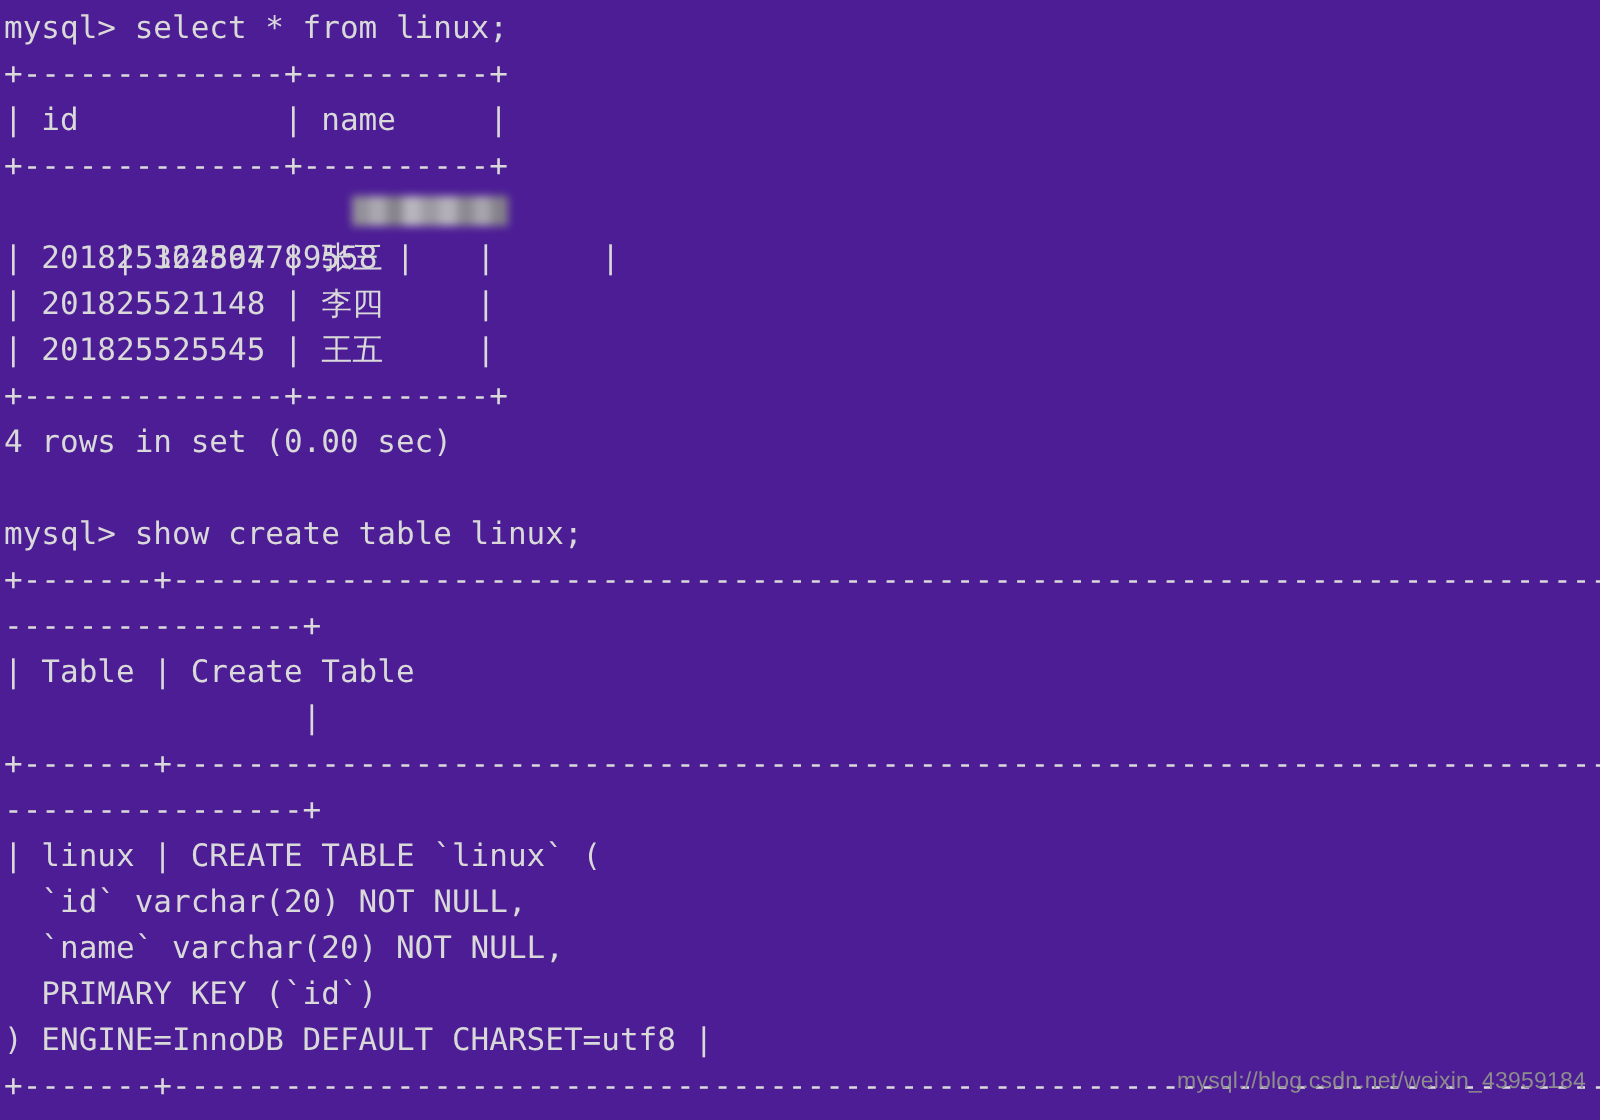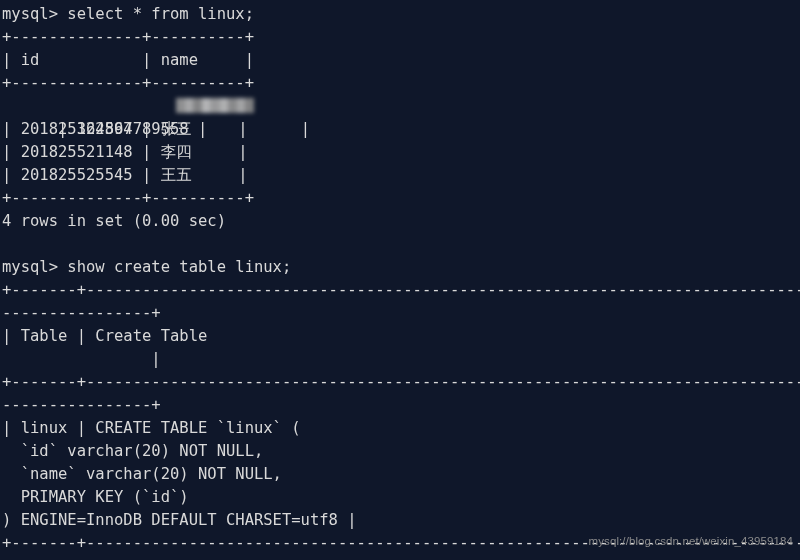--- a/index.html
+++ b/index.html
@@ -4,21 +4,21 @@
 <style>
   html, body {
     margin: 0;
     padding: 0;
     background: #000000;
   }
   #terminal {
     position: relative;
     width: 800px;
     height: 560px;
-    background: #0f172a;
+    background: #4c1d95;
     overflow: hidden;
     font-family: "DejaVu Sans Mono", "Liberation Mono", monospace;
     font-size: 15.5px;
     line-height: 23px;
     color: #d8d8d8;
   }
   .screen {
     position: absolute;
     left: 0;
     top: 0;

